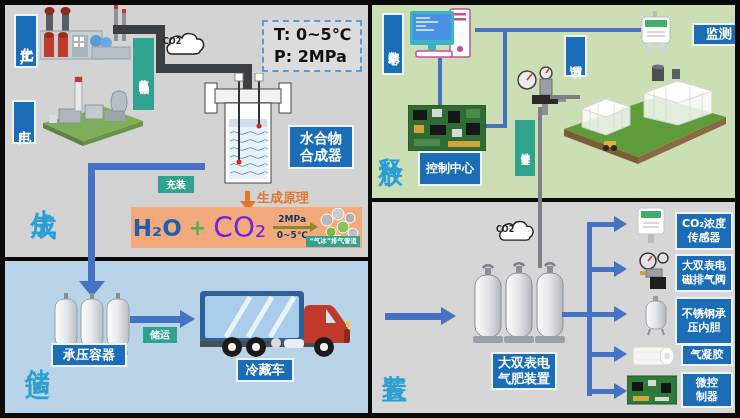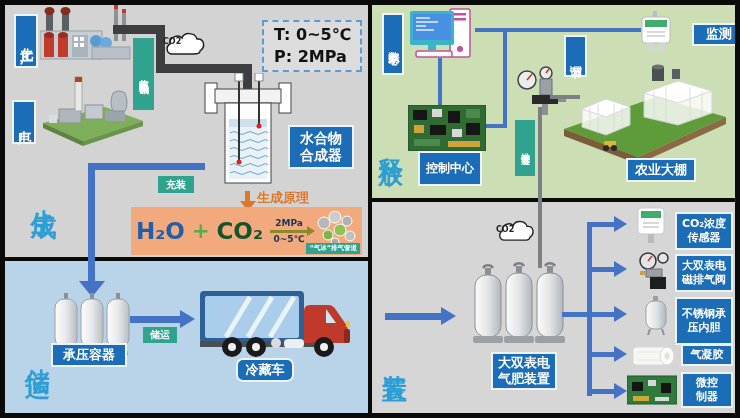--- a/index.html
+++ b/index.html
@@ -30,21 +30,21 @@
   .cloud{position:absolute;}
   .cloud span{position:absolute;left:0;right:0;top:9px;text-align:left;
               font-size:8px;font-weight:bold;color:#222;}
   .tp-box{position:absolute;border:2px dashed #5b9bd5;background:rgba(255,255,255,0.22);
           color:#111;font-weight:bold;font-size:16px;display:flex;flex-direction:column;
           justify-content:center;padding-left:10px;box-sizing:border-box;line-height:1.35;}
   .eq-box{position:absolute;background:#f2a97c;display:flex;align-items:center;
           justify-content:center;gap:7px;}
   .eq-h2o{color:#1f5fae;font-size:23px;font-weight:bold;}
   .eq-plus{color:#52b04a;font-size:21px;font-weight:bold;}
-  .eq-co2{color:#14532d;font-size:23px;font-weight:bold;}
+  .eq-co2{color:#6d28d9;font-size:28px;font-weight:normal;}
   .eq-arrow{display:flex;flex-direction:column;align-items:center;font-size:9px;
             font-weight:bold;color:#17365d;line-height:1.2;}
   .eq-arrow .shaft{position:relative;width:38px;height:3px;background:#8a8a2a;margin:1px 0;}
   .eq-arrow .shaft:after{content:"";position:absolute;right:-7px;top:-4px;width:0;height:0;
             border-top:5px solid transparent;border-bottom:5px solid transparent;
             border-left:8px solid #8a8a2a;}
   .eq-caption{position:absolute;right:2px;bottom:1px;background:#2fa38e;color:#fff;
             font-size:6.5px;padding:1px 3px;font-weight:bold;}
   .principle{position:absolute;color:#e0762a;font-weight:bold;font-size:13px;}
   .two-line span{display:block;}
@@ -152,21 +152,21 @@
     </div>
 
     <div class="abs" style="left:240px;top:186px;width:5px;height:12px;background:#e0762a;"></div>
     <div class="abs" style="left:235px;top:196px;width:0;height:0;border-left:8px solid transparent;border-right:8px solid transparent;border-top:10px solid #e0762a;"></div>
     <div class="principle" style="left:252px;top:184px;">生成原理</div>
 
     <div class="ln" style="left:87px;top:158px;width:113px;height:7px;"></div>
     <div class="ln" style="left:83px;top:158px;width:7px;height:94px;"></div>
     <div class="abs teal-label" style="left:153px;top:171px;width:36px;height:17px;font-size:10px;">充装</div>
 
-    <div class="eq-box" style="left:126px;top:202px;width:231px;height:48px;">
+    <div class="eq-box" style="left:126px;top:202px;width:231px;height:41px;">
       <span class="eq-h2o">H₂O</span>
       <span class="eq-plus">+</span>
       <span class="eq-co2">CO₂</span>
       <span class="eq-arrow">
         <span>2MPa</span>
         <span class="shaft"></span>
         <span>0~5℃</span>
       </span>
       <svg width="42" height="40" viewBox="0 0 42 40">
         <g stroke="#fff" stroke-width="1">
@@ -239,21 +239,21 @@
           <circle cx="34" cy="62" r="4" fill="#f0f0f0"></circle>
         <circle cx="58" cy="62" r="10" fill="#1a1a1a"></circle>
           <circle cx="58" cy="62" r="4" fill="#f0f0f0"></circle>
         <circle cx="126" cy="62" r="10" fill="#1a1a1a"></circle>
           <circle cx="126" cy="62" r="4" fill="#f0f0f0"></circle>
         <rect x="86" y="54" width="20" height="9" rx="4" fill="#eceff1"></rect>
         <circle cx="78" cy="58" r="5" fill="#d8dcdf"></circle>
       </svg>
     </div>
 
-    <div class="abs blue-label" style="left:231px;top:97px;width:58px;height:24px;font-size:13px;border-radius:7px;">冷藏车</div>
+    <div class="abs blue-label" style="left:231px;top:97px;width:58px;height:24px;font-size:13px;">冷藏车</div>
 
     <div class="abs qtitle" style="left:20px;top:88px;font-size:25px;">储运</div>
   </div>
 
   <div class="quad" id="q-rel">
     <div class="abs blue-label vtext" style="left:10px;top:8px;width:22px;height:62px;font-size:11px;letter-spacing:1px;">数据中心</div>
 
     <div class="abs" style="left:36px;top:2px;">
       <svg width="66" height="56" viewBox="0 0 66 56">
         <rect x="42" y="2" width="20" height="48" rx="2" fill="#fff" stroke="#c2519a" stroke-width="1.5"></rect>
@@ -347,21 +347,20 @@
             <line x1="146" y1="42" x2="146" y2="68" stroke="#dcdcdc"></line>
         </g>
         <rect x="96" y="18" width="12" height="14" fill="#4a4f54"></rect>
           <ellipse cx="102" cy="18" rx="6" ry="2.5" fill="#6a7076"></ellipse>
         <rect x="116" y="20" width="8" height="10" fill="#5a5f64"></rect>
         <rect x="48" y="92" width="12" height="6" rx="1" fill="#e0b23a"></rect>
         <circle cx="50" cy="99" r="3" fill="#2a2a2a"></circle>
           <circle cx="58" cy="99" r="3" fill="#2a2a2a"></circle>
       </svg>
     </div>
-    <div class="abs blue-label" style="left:254px;top:153px;width:70px;height:24px;font-size:13px;z-index:3;">农业大棚</div>
 
     <div class="abs qtitle" style="left:6px;top:133px;font-size:25px;">释放</div>
   </div>
 
   <div class="quad" id="q-dev">
     <div class="pipe-gray" style="left:166px;top:0px;width:4px;height:66px;"></div>
 
     <div class="cloud" style="left:124px;top:14px;width:42px;height:30px;">
       <svg width="42" height="30" viewBox="0 0 46 32">
         <path d="M9,26 C4,26 2,19 7,16 C6,9 15,6 19,10 C21,4 32,4 34,11 C41,10 43,19 37,23 C37,25 34,26 31,26 Z" fill="#fff" stroke="#222" stroke-width="1.5"></path>

